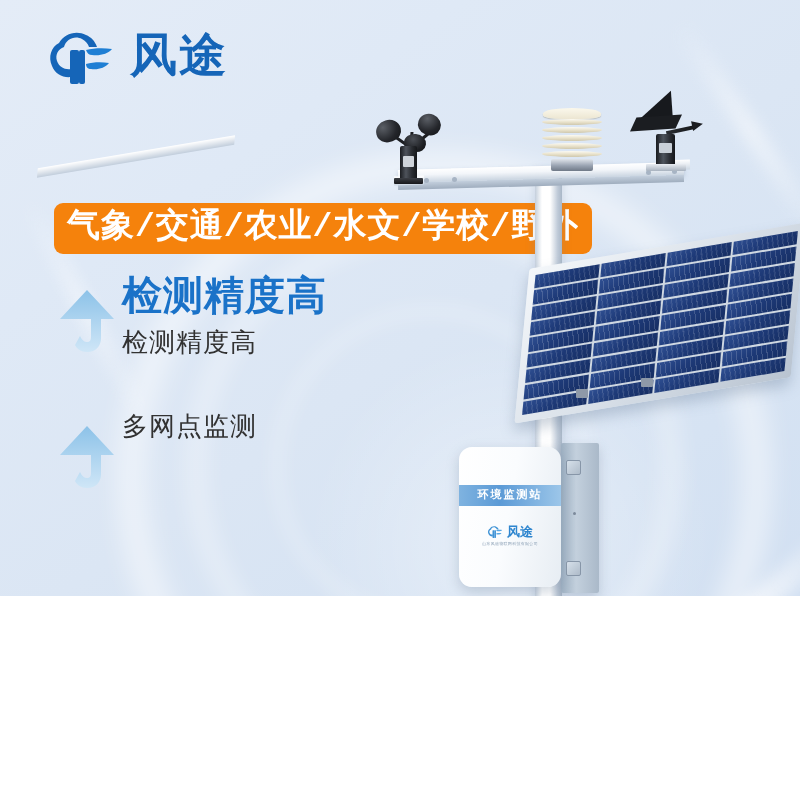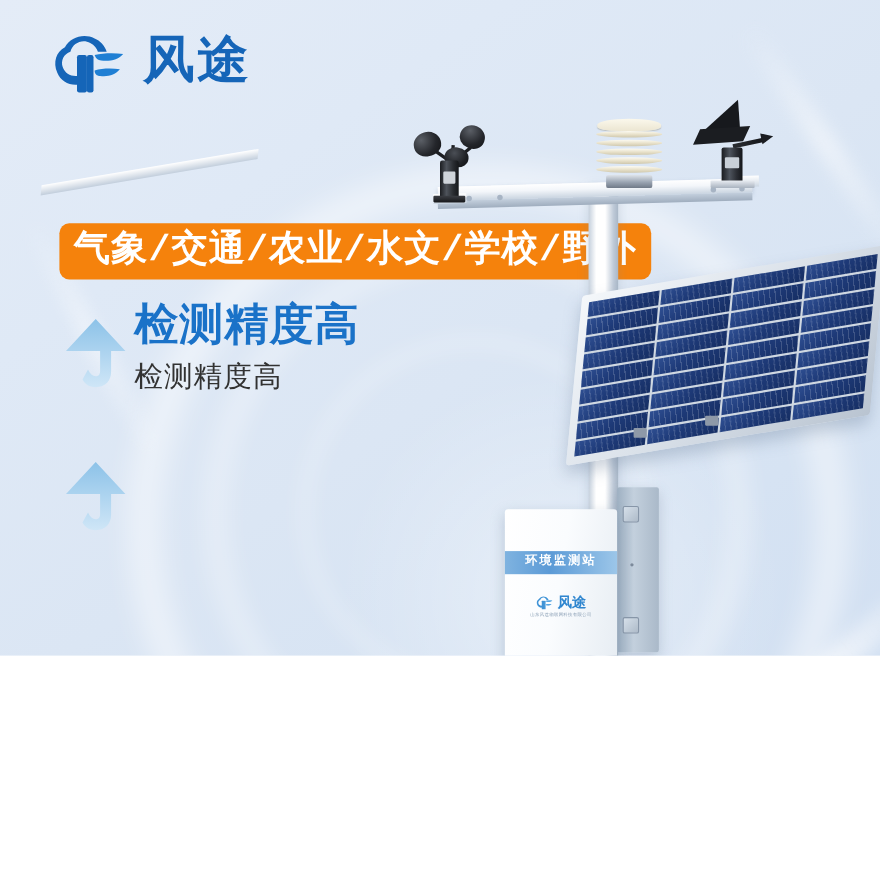--- a/index.html
+++ b/index.html
@@ -343,24 +343,24 @@
     position: absolute;
     left: 551px; top: 300px;
     width: 36px; height: 8px;
     background: linear-gradient(180deg,#eef2f6,#aab5c3);
     transform: rotate(16deg);
   }
 
   
   .enclosure {
     position: absolute;
-    left: 459px; top: 463px;
+    left: 459px; top: 447px;
     width: 102px; height: 140px;
     background: linear-gradient(100deg,#ffffff 0%,#fafcfe 48%,#e7edf3 100%);
-    border-radius: 3px;
+    border-radius: 13px;
     box-shadow: 0 5px 13px rgba(110,130,155,0.33);
   }
   .enclosure-band {
     position: absolute;
     left: 0; top: 38px;
     width: 100%; height: 21px;
     background: linear-gradient(90deg,#7fb3e0 0%,#5b9ad6 40%,#9cc6e9 100%);
     display: flex;
     align-items: center;
     justify-content: center;
@@ -499,20 +499,21 @@
     <div class="feature">
       <svg class="feature-arrow" viewBox="0 0 58 66">
         <defs>
           <linearGradient id="ag2" x1="0" y1="0" x2="0" y2="1">
             <stop offset="0%" stop-color="#8cc2e8"></stop>
             <stop offset="100%" stop-color="#cfe6f7"></stop>
           </linearGradient>
         </defs>
         <path d="M29 2 L56 31 L43 31 L43 50 C43 58 38 64 29 64 C23 64 19 61 17 57 L22 48 C24 52 26 54 29 54 C32 54 33 52 33 49 L33 31 L2 31 Z" fill="url(#ag2)"></path>
       </svg>
+      <p class="feature-sub">多网点监测</p>
     </div>
 
 
   </div>
 
   <div class="product">
 
     <div class="mast"></div>
     <div class="mast-seam s1"></div>
     <div class="mast-seam s2"></div>

